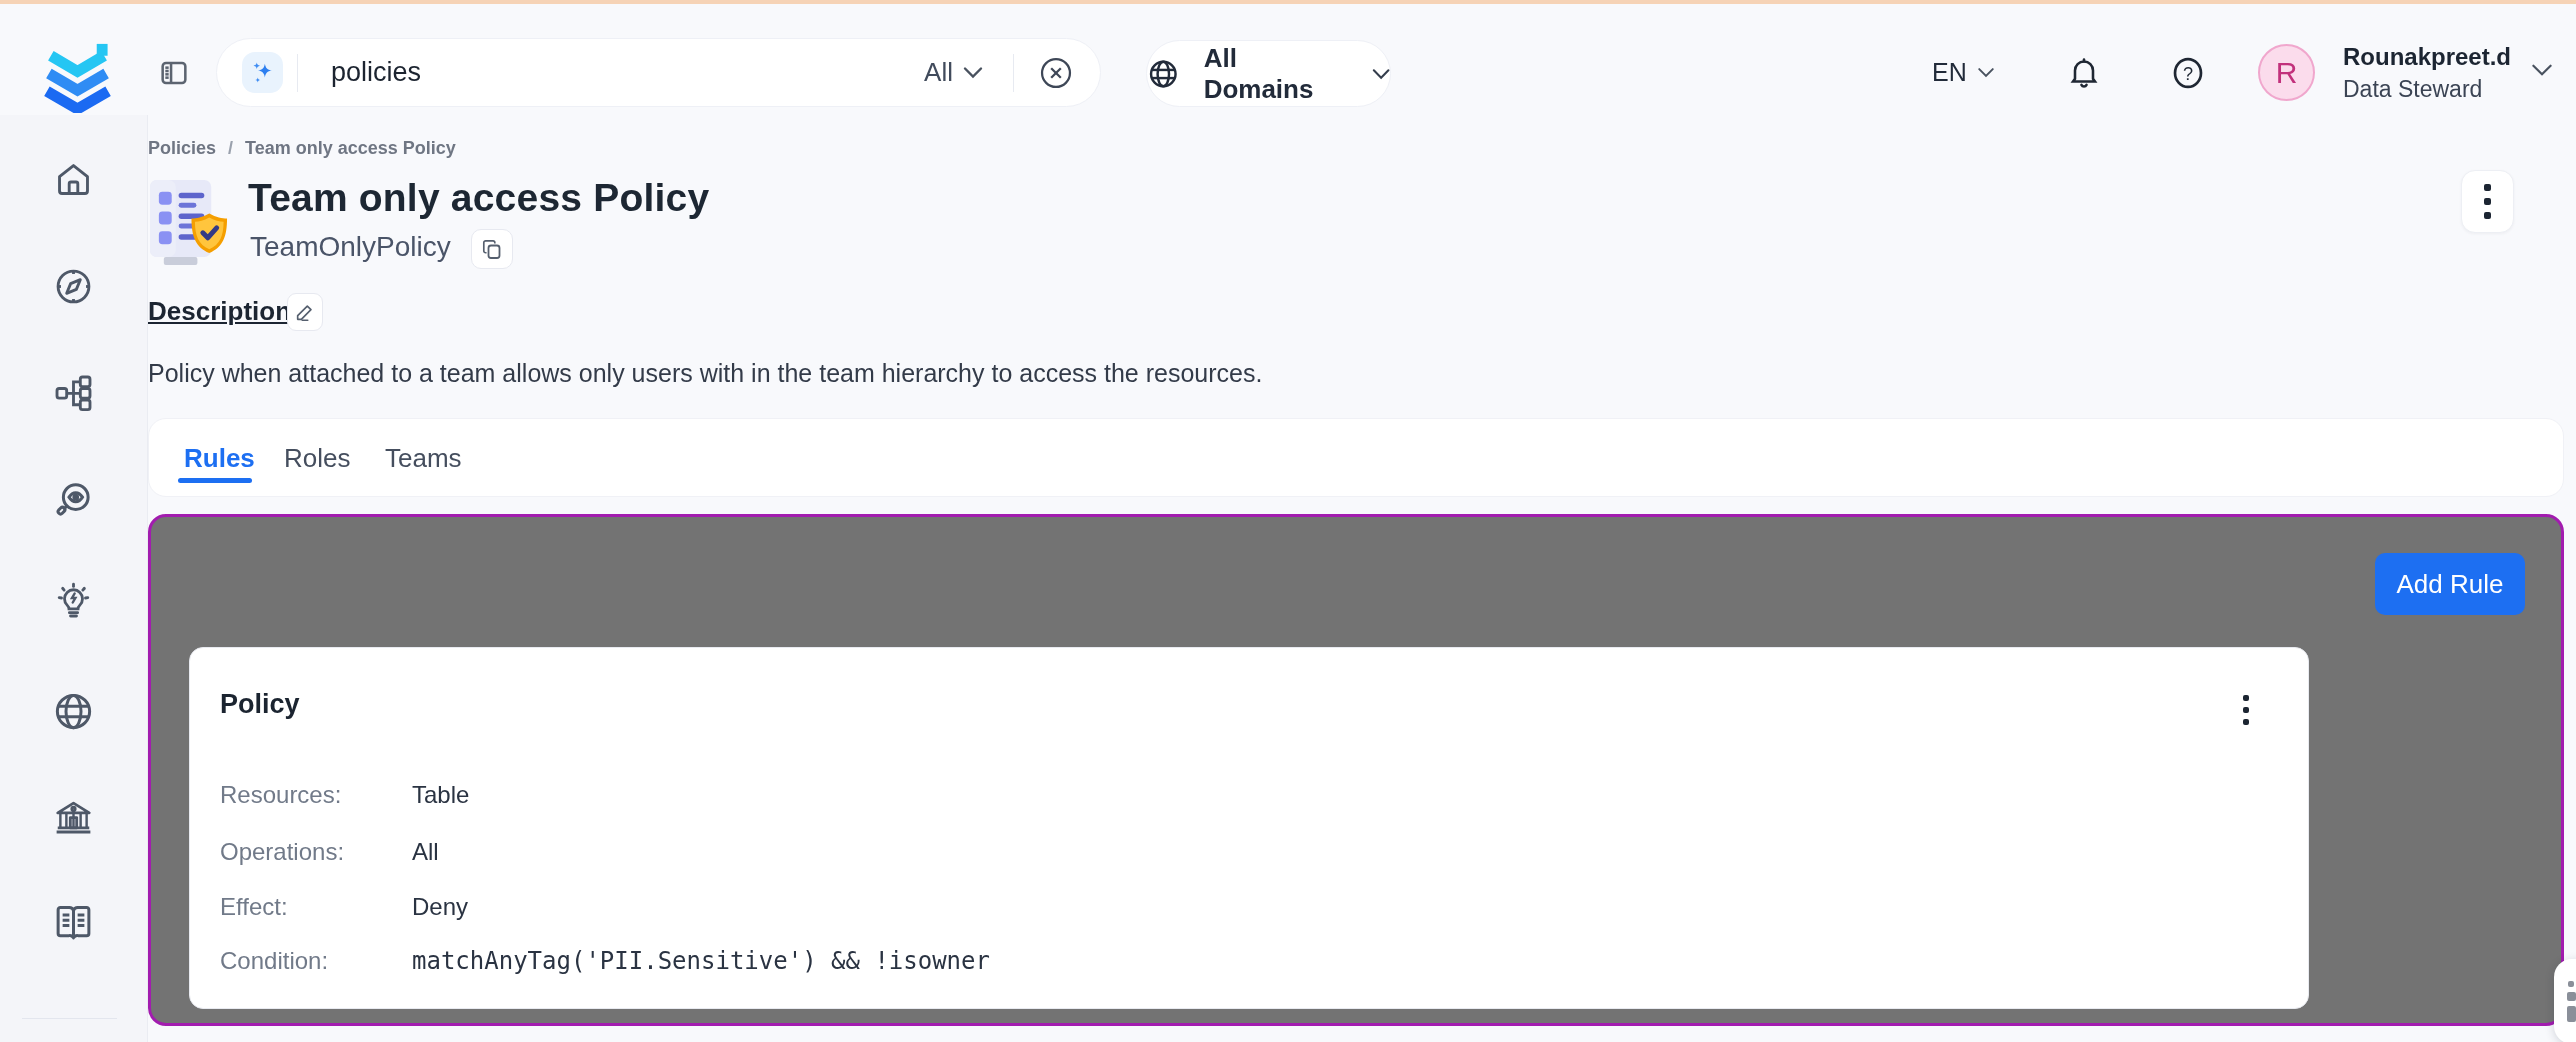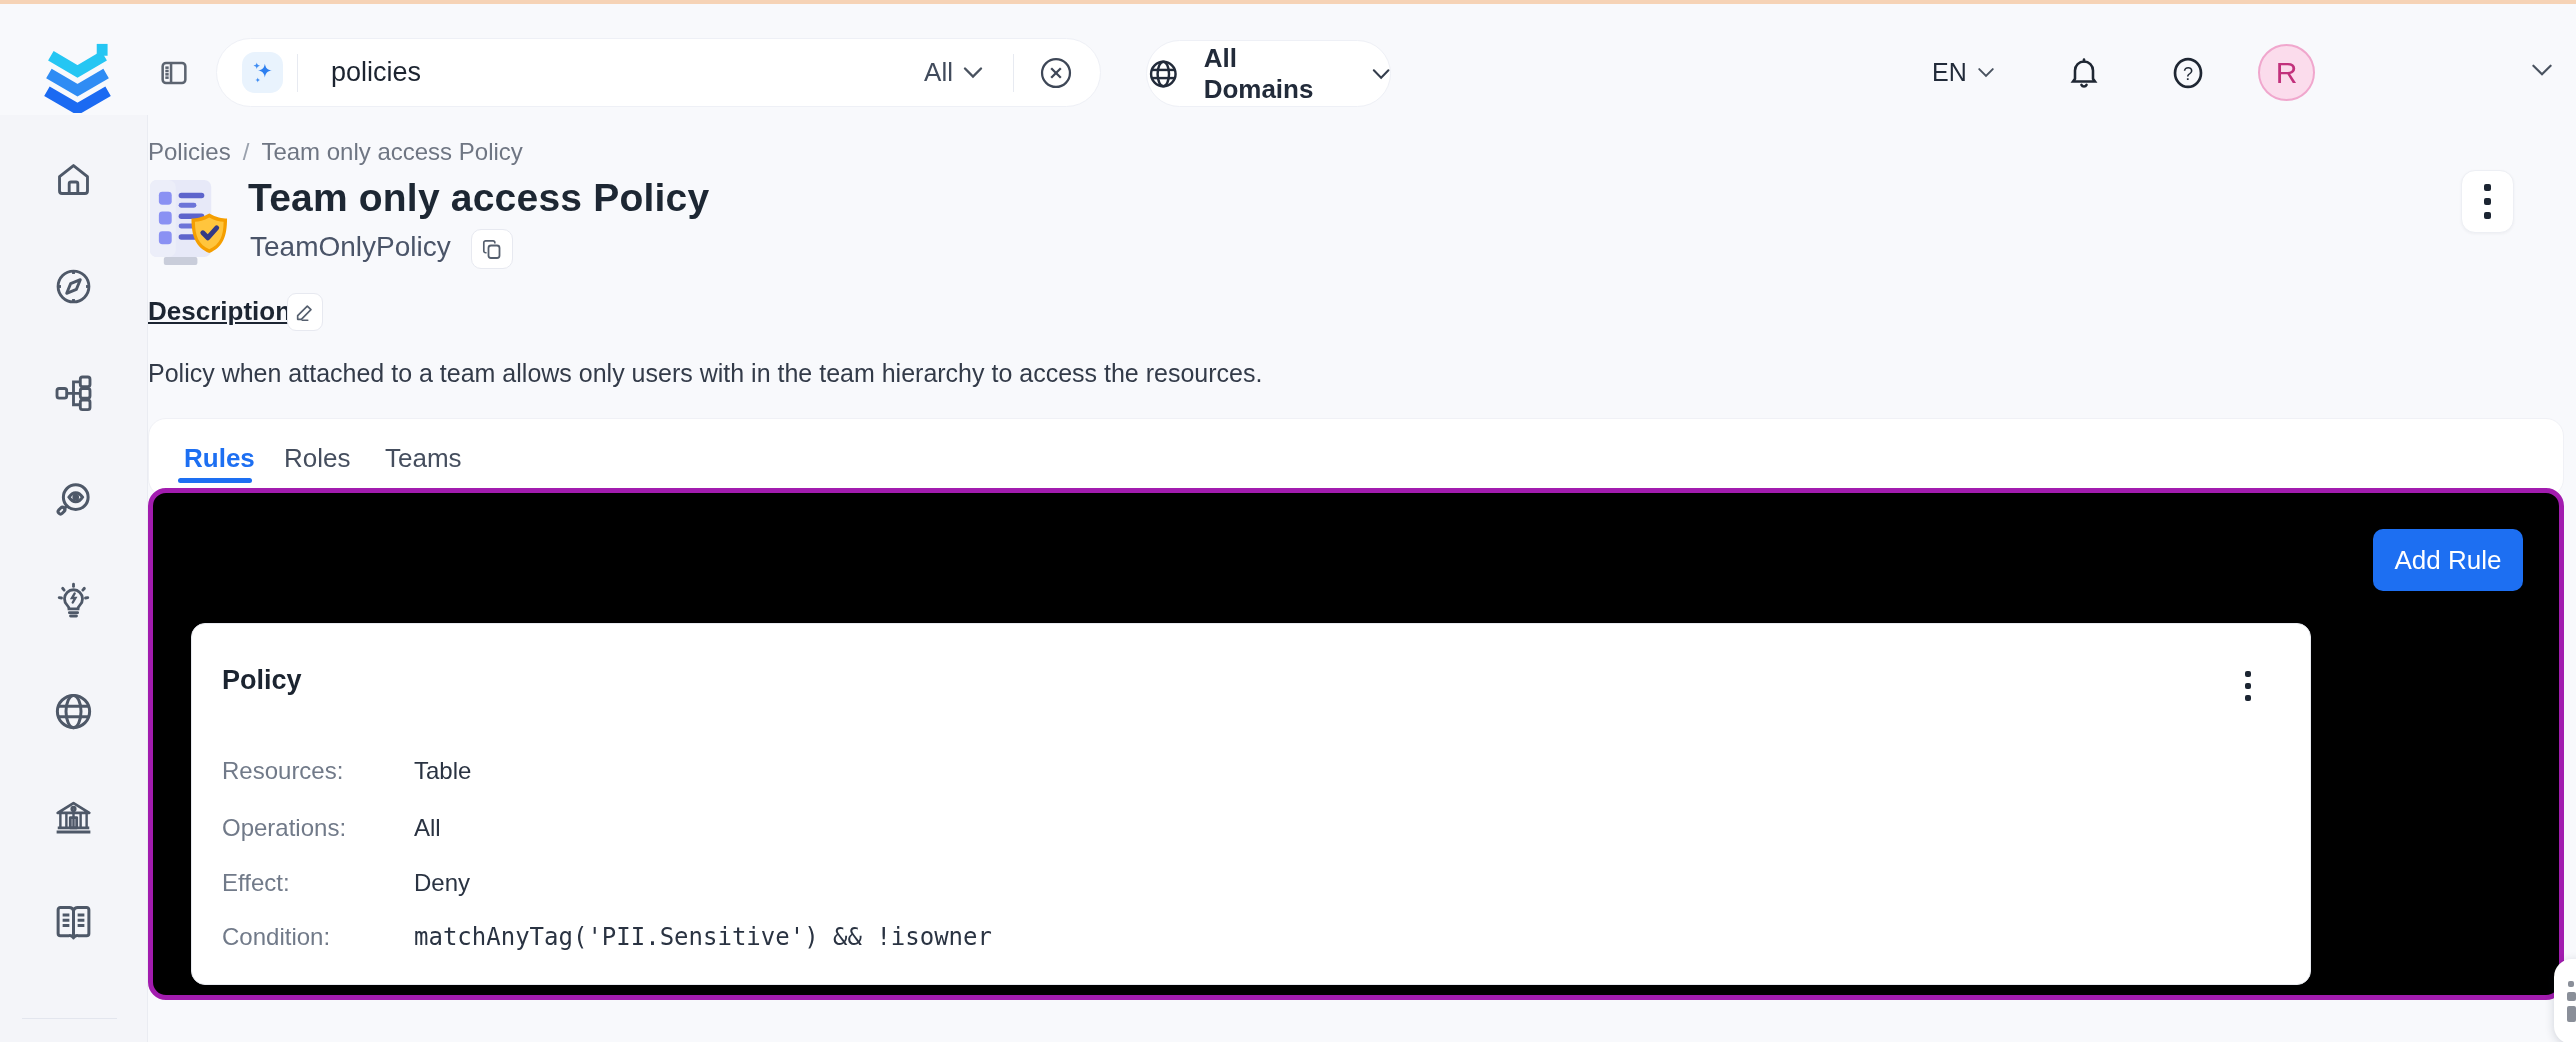--- a/index.html
+++ b/index.html
@@ -46,21 +46,21 @@
   .userblock .uname{ font-size:24px; font-weight:bold; color:#1c2532; line-height:34px; }
   .userblock .urole{ font-size:23px; color:#3b4454; line-height:30px; }
   .user-caret{ left:2531px; top:59px; cursor:pointer; }
 
   
   .sidebar{ left:0; top:115px; width:148px; height:927px; background:#f4f5f9; border-right:1px solid #eaecf2; }
   .side-item{ position:absolute; left:50px; width:47px; height:47px; display:flex; align-items:center; justify-content:center; cursor:pointer; }
   .side-divider{ position:absolute; left:22px; top:903px; width:95px; height:1px; background:#e3e6ee; }
 
   
-  .breadcrumb{ left:148px; top:138px; font-size:24px; color:#6f7683; }
+  .breadcrumb{ left:148px; top:138px; font-size:18px; color:#6f7683;font-weight:bold; }
   .breadcrumb .crumb{ cursor:pointer; }
   .breadcrumb .sep{ margin:0 12px; color:#9aa1ad; }
   .entity-icon{ left:148px; top:174px; }
   .page-title{ left:248px; top:176px; font-size:39px; font-weight:bold; color:#1d2733; letter-spacing:0.2px; }
   .fqn{ left:250px; top:231px; font-size:28px; color:#4a5468; }
   .copy-btn{
     left:471px; top:229px; width:42px; height:40px; border-radius:10px; background:#fff;
     border:1px solid #e7e9f0; display:flex; align-items:center; justify-content:center; cursor:pointer;
   }
   .page-kebab{
@@ -76,21 +76,21 @@
   }
   .desc-text{ left:148px; top:359px; font-size:25px; color:#333b49; }
 
   .tabcard{ left:148px; top:418px; width:2416px; height:79px; background:#fff; border:1px solid #f0f1f6; border-radius:18px; }
   .tab{ position:absolute; top:24px; font-size:26px; color:#454e5e; cursor:pointer; }
   .tab.t-rules{ left:35px; color:#1d6ff2; font-weight:bold; }
   .tab.t-roles{ left:135px; }
   .tab.t-teams{ left:236px; }
   .tab-underline{ position:absolute; left:29px; top:59px; width:74px; height:5px; border-radius:3px; background:#1d6ff2; }
 
-  .contentcard{ left:148px; top:488px; width:2416px; height:512px; background:#000000; border:5px solid #a21caf; border-radius:18px; }
+  .contentcard{ left:148px; top:514px; width:2416px; height:512px; background:#737373; border:3px solid #a21caf; border-radius:18px; }
   .add-rule{
     position:absolute; right:36px; top:36px; width:150px; height:62px; background:#1d6ff2;
     border:none; border-radius:10px; color:#fff; font-size:26px; font-family:"Liberation Sans", sans-serif; cursor:pointer;
   }
   .policycard{ position:absolute; left:38px; top:130px; width:2120px; height:362px; background:#fff; border:1.5px solid #e8eaf0; border-radius:14px; }
   .policy-title{ position:absolute; left:30px; top:41px; font-size:27px; font-weight:bold; color:#1b2430; }
   .card-kebab{ position:absolute; right:59px; top:47px; display:flex; flex-direction:column; gap:6px; cursor:pointer; }
   .card-kebab .dot{ width:6px; height:6px; }
   .prow{ position:absolute; left:30px; font-size:24px; }
   .prow .plabel{ display:inline-block; width:192px; color:#717a89; }
@@ -195,20 +195,24 @@
       <svg width="38" height="38" viewBox="0 0 24 24" fill="none">
         <ellipse cx="12" cy="12" rx="8.2" ry="8.8" stroke="#1f2733" stroke-width="1.7"></ellipse>
         <text x="12" y="16.2" text-anchor="middle" font-size="11.5" font-family="Liberation Sans, sans-serif" fill="#1f2733">?</text>
       </svg>
     </div>
 
     <div class="abs avatar">
       <span>R</span>
     </div>
 
+    <div class="abs userblock">
+      <div class="uname">Rounakpreet.d</div>
+      <div class="urole">Data Steward</div>
+    </div>
 
     <div class="abs user-caret">
       <svg width="22" height="14" viewBox="0 0 20 13" fill="none" stroke="#49525f" stroke-width="2" stroke-linecap="round">
           <path d="M2 2.5 L10 10.5 L18 2.5"></path>
         </svg>
     </div>
   </div>
 
   <div class="abs sidebar">
 

